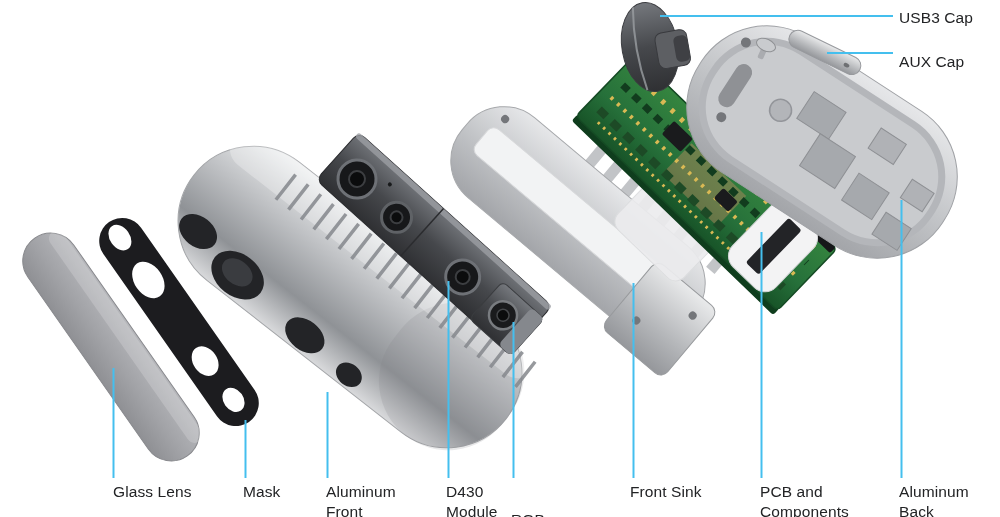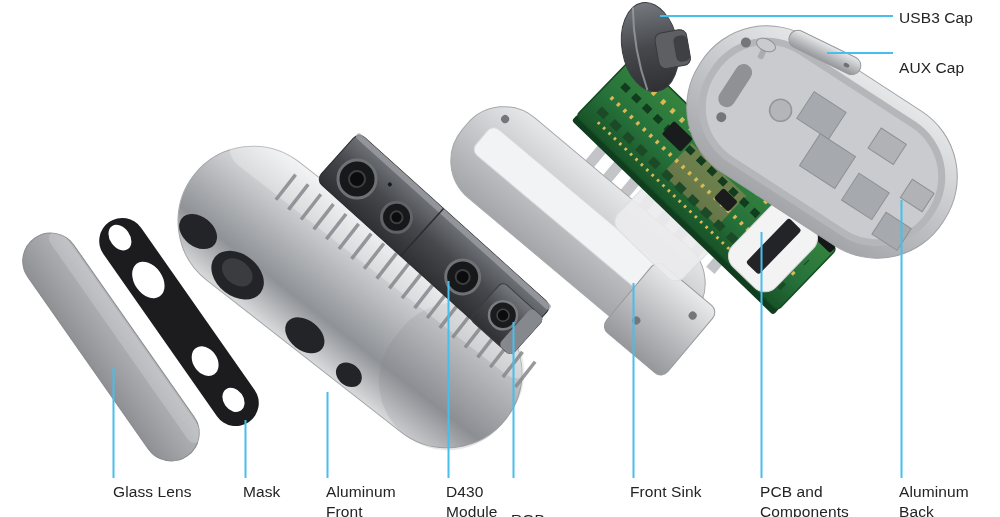--- a/index.html
+++ b/index.html
@@ -177,21 +177,21 @@
     <line x1="513.5" y1="322" x2="513.5" y2="478" stroke="#44bfee"></line>
     <line x1="633.5" y1="283" x2="633.5" y2="478" stroke="#44bfee"></line>
     <line x1="761.5" y1="232" x2="761.5" y2="478" stroke="#44bfee"></line>
     <line x1="901.5" y1="200" x2="901.5" y2="478" stroke="#44bfee"></line>
     <line x1="660" y1="16" x2="893" y2="16" stroke="#44bfee"></line>
     <line x1="827" y1="53" x2="893" y2="53" stroke="#44bfee"></line>
   </g>
 </svg>
 
 <div class="label" style="left:899px;top:8px;">USB3 Cap</div>
-<div class="label" style="left:899px;top:58px;">AUX Cap</div>
+<div class="label" style="left:899px;top:52px;">AUX Cap</div>
 <div class="label" style="left:113px;top:482px;text-align:center;">Glass Lens</div>
 <div class="label" style="left:243px;top:482px;text-align:center;">Mask</div>
 <div class="label" style="left:326px;top:482px;">Aluminum
 Front</div>
 <div class="label" style="left:446px;top:482px;">D430
 Module</div>
 <div class="label" style="left:511px;top:510px;">RGB</div>
 <div class="label" style="left:630px;top:482px;">Front Sink</div>
 <div class="label" style="left:760px;top:482px;">PCB and
 Components</div>

